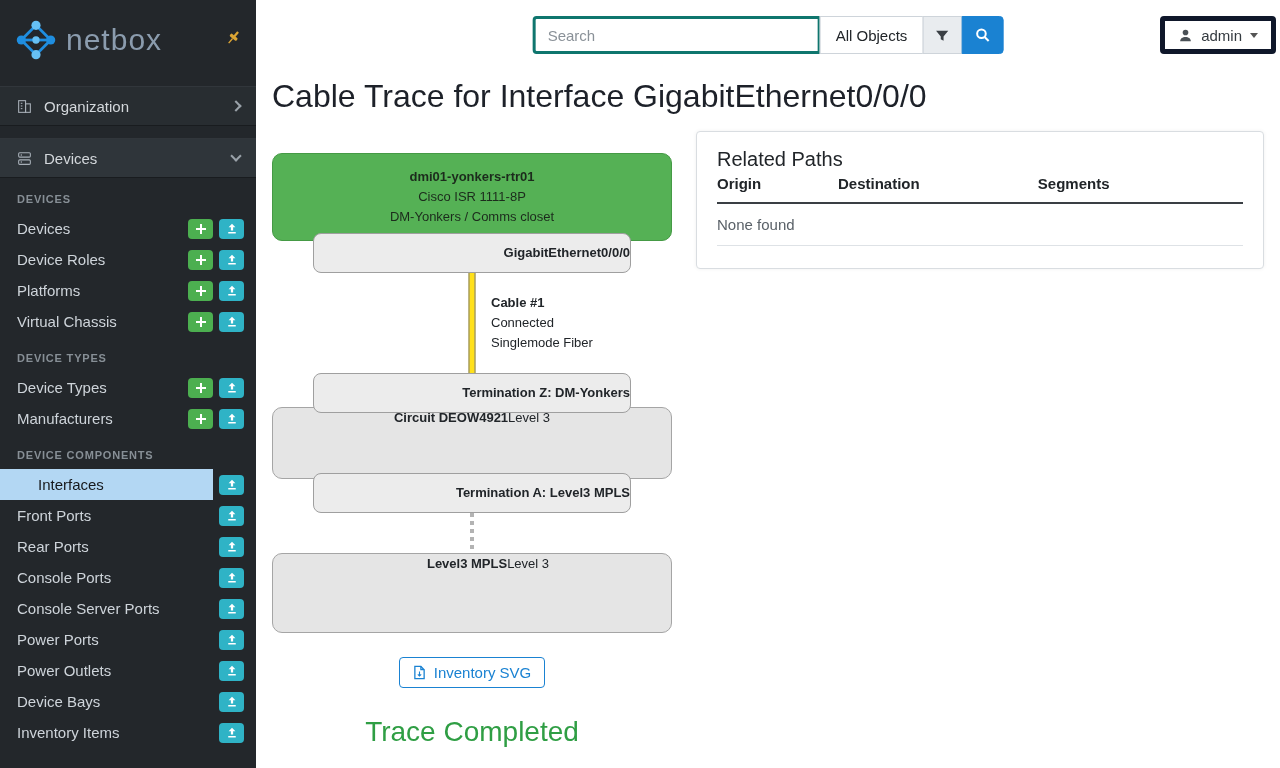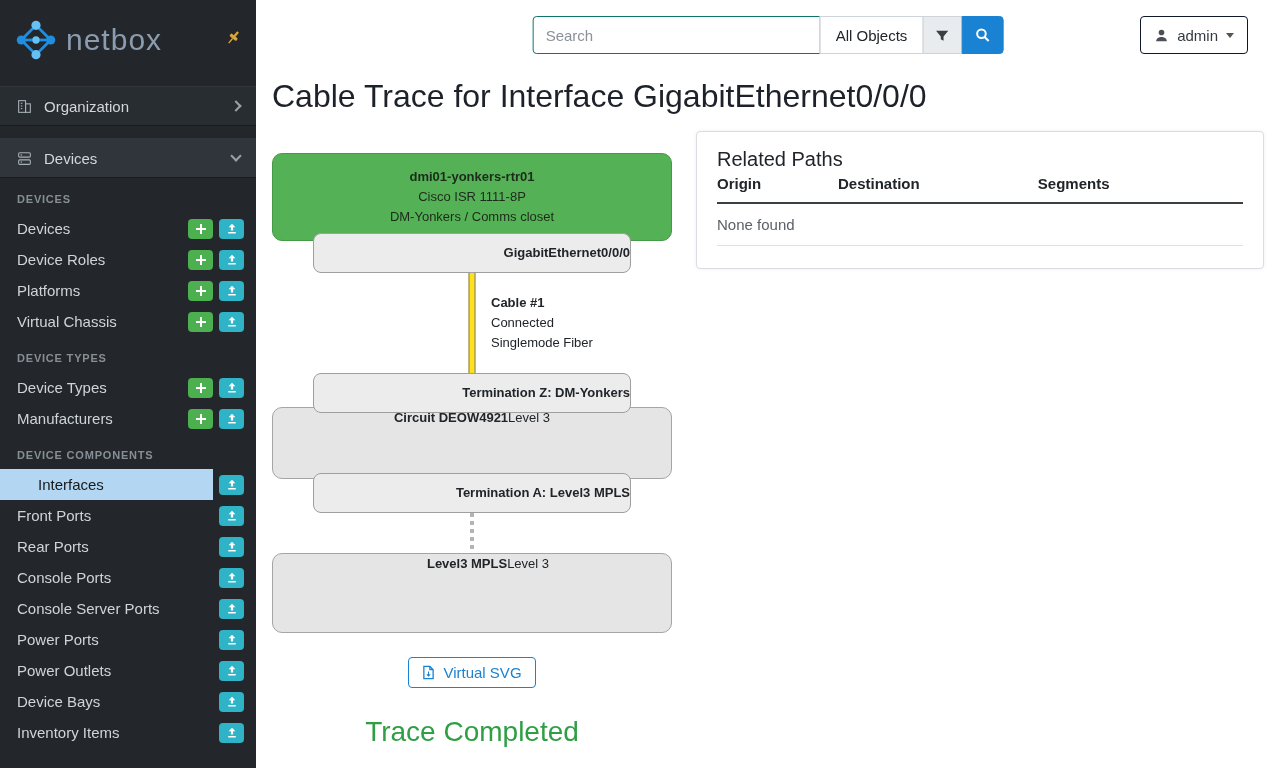--- a/index.html
+++ b/index.html
@@ -26,31 +26,31 @@
   .item-row.active .item-link { background:#b3d7f3; color:#17191c;padding-left:38px; }
   .sbtn { width:25px; height:20px; border-radius:4px; display:flex; align-items:center; justify-content:center;
           margin-left:6px; flex:none; cursor:pointer; border:none; }
   .sbtn.add { background:#4caf50; }
   .sbtn.import { background:#2fb3c6; }
 
   
   .main { margin-left:256px; height:768px; position:relative; background:#fff; }
   .topbar { height:70px; position:relative; }
   .search-group { position:absolute; left:50%; top:50%; transform:translate(-50%,-50%); display:flex; height:38px; }
-  .search-input { width:288px; border:1px solid #0f766e; border-radius:4px 0 0 4px; padding:0 12px; font-size:15px;
+  .search-input { width:288px; border:3px solid #0f766e; border-radius:4px 0 0 4px; padding:0 12px; font-size:15px;
                   font-family:"Liberation Sans",sans-serif; color:#212529; outline:none; }
   .search-input::placeholder { color:#8a9198; }
   .scope-btn { background:#fff; border:1px solid #ced4da; margin-left:-1px; padding:0 15px; font-size:15px; color:#212529;
                cursor:pointer; font-family:"Liberation Sans",sans-serif; }
   .filter-btn { width:40px; background:#e9ecef; border:1px solid #ced4da; margin-left:-1px; display:flex; align-items:center;
                 justify-content:center; cursor:pointer; }
   .go-btn { width:42px; background:#1a82d2; border:1px solid #1a82d2; margin-left:-1px; border-radius:0 4px 4px 0;
             display:flex; align-items:center; justify-content:center; cursor:pointer; }
-  .user-btn { position:absolute; right:32px; top:50%; transform:translateY(-50%); height:38px; background:#fff;
-              border:1px solid #0f172a; border-radius:4px; display:flex; align-items:center; gap:8px; padding:0 13px;
+  .user-btn { position:absolute; right:4px; top:50%; transform:translateY(-50%); height:38px; background:#fff;
+              border:5px solid #0f172a; border-radius:4px; display:flex; align-items:center; gap:8px; padding:0 13px;
               font-size:15px; color:#343a40; cursor:pointer; font-family:"Liberation Sans",sans-serif; }
   .caret { width:0; height:0; border-left:4px solid transparent; border-right:4px solid transparent; border-top:5px solid #555; }
 
   .page-title { font-size:32px; font-weight:400; color:#1d2129; margin:8px 16px 16px; }
 
   .content-row { display:flex; gap:24px; padding:0 16px; align-items:flex-start; }
 
   
   .trace-col { width:400px; flex:none; display:flex; flex-direction:column; align-items:center; margin-top:22px; }
   .node { width:100%; border-radius:10px; text-align:center; font-size:13px; line-height:20px; position:relative; z-index:1; }
@@ -394,21 +394,21 @@
       </div>
 
       <button class="download-btn">
         <span style="display:flex;">
           <svg width="13" height="15" viewBox="0 0 14 16" fill="none" stroke="#1a82d2" stroke-width="1.4">
             <path d="M2 1.5h6.5L12 5v9.5H2z"></path>
               <path d="M8.5 1.5V5H12"></path>
             <path d="M7 7v4.5M5.2 10l1.8 1.8L8.8 10" stroke-width="1.2"></path>
           </svg>
         </span>
-        <span>Virtual SVG</span>
+        <span>Inventory SVG</span>
       </button>
 
       <div class="trace-status">Trace Completed</div>
     </div>
 
     <div class="card">
       <div class="card-title">Related Paths</div>
       <table class="paths-table">
         <thead>
           <tr>

